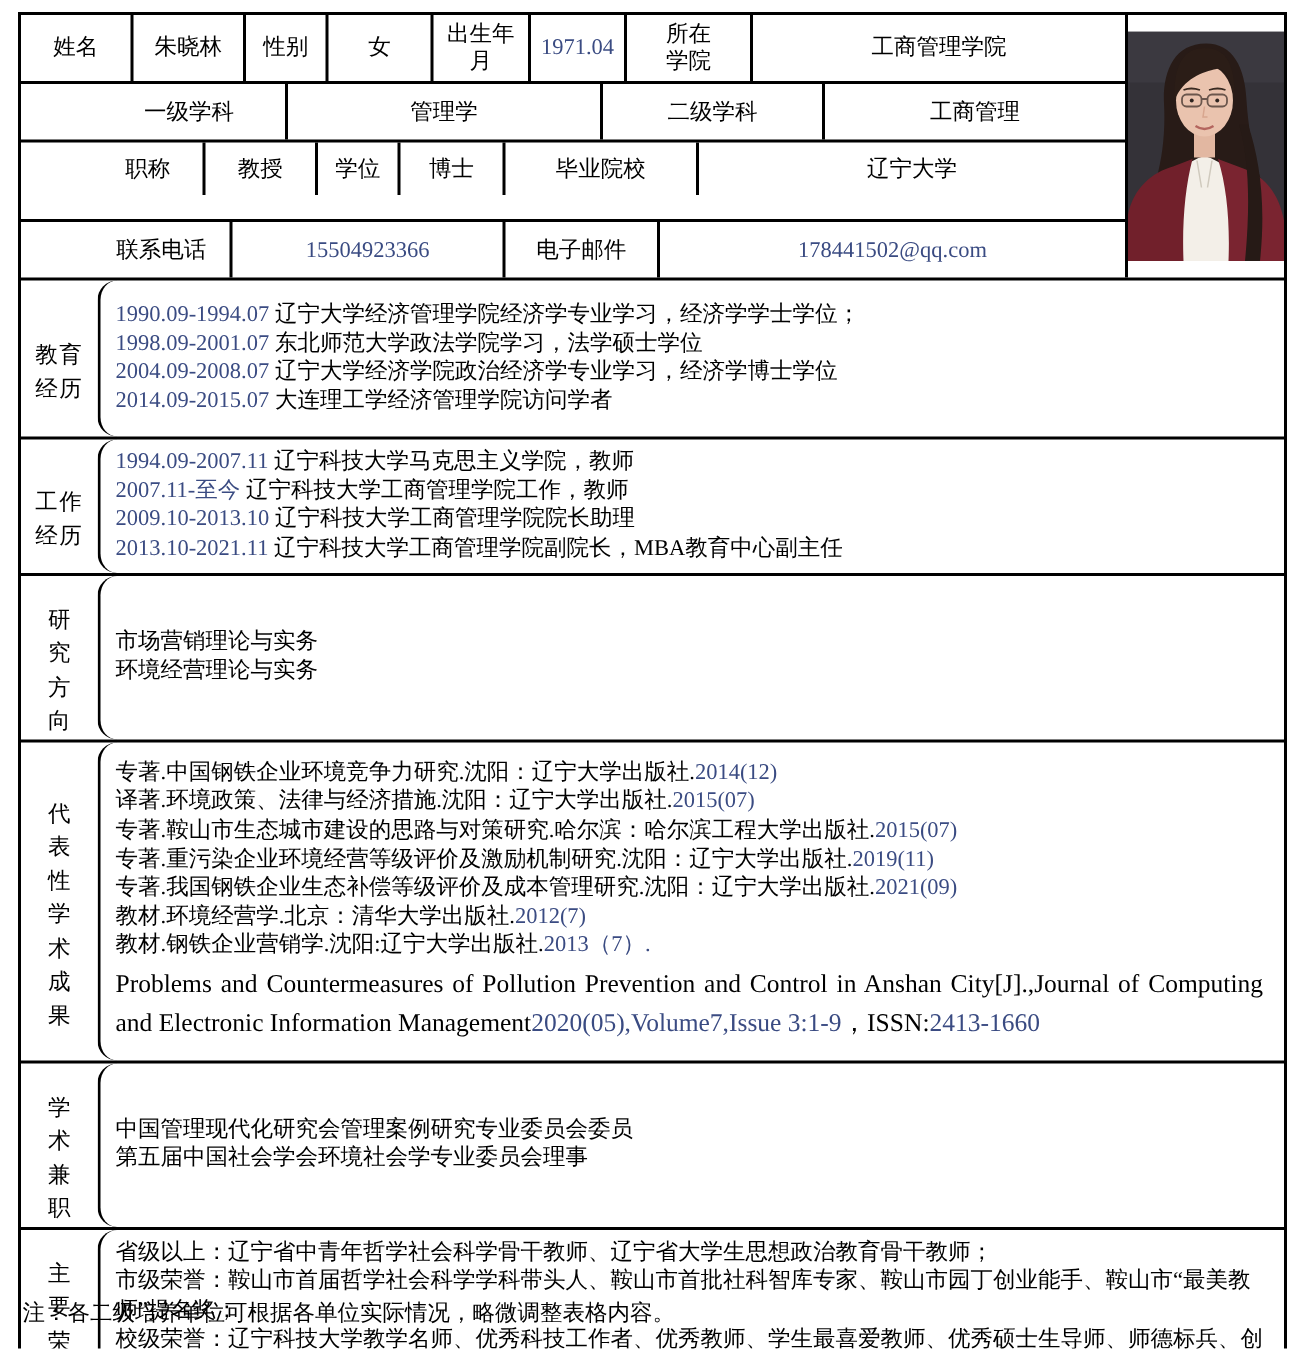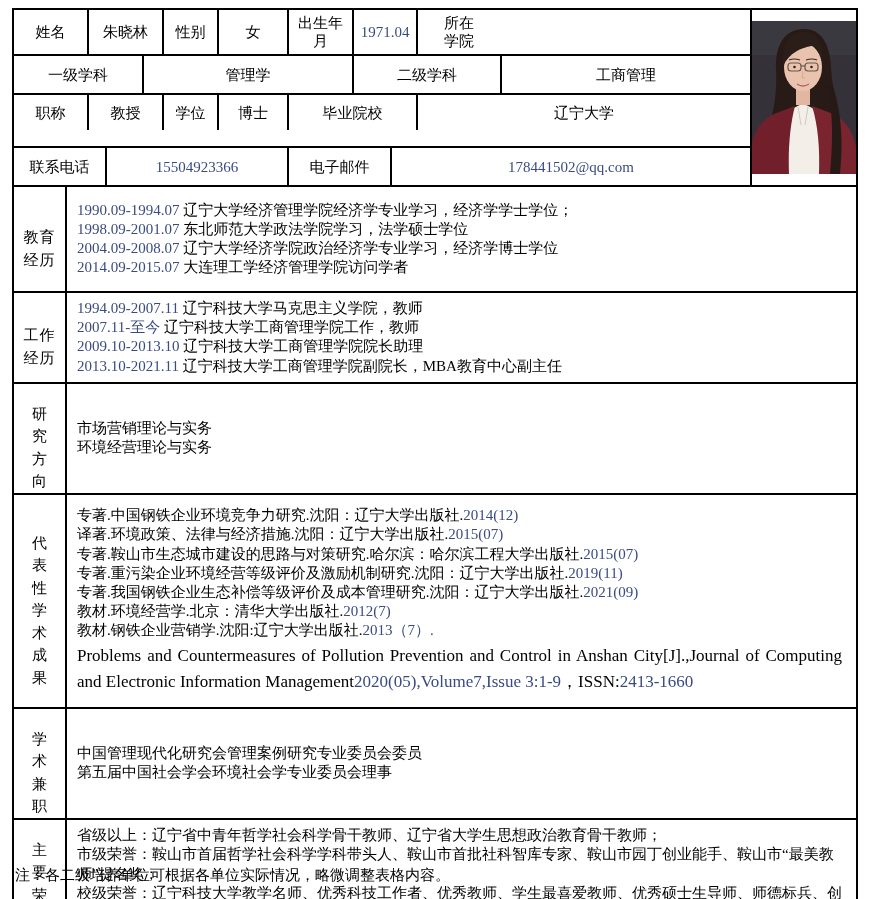--- a/index.html
+++ b/index.html
@@ -6,41 +6,41 @@
   :root { --num: #3a4b82; --border: #000; }
   body {
     width: 869px; height: 899px; position: relative;
     background: #fff; color: #000;
     font-family: "Liberation Serif", "DejaVu Serif", serif;
   }
   .form { position: absolute; left: 12px; top: 8px; width: 846px; border: 2px solid var(--border); background: #fff; }
   .top { display: flex; align-items: stretch; }
   .rows { width: 776px; }
   .row { display: flex; }
-  .row + .row { border-top: 2px solid var(--border); }
+  .row + .row { border-top: 2px solid var(--border); padding-left: 48px; }
   .r1 { height: 44px; } .r2 { height: 39px; } .r3 { height: 37px; } .r4 { height: 39px; margin-top: 16px; }
   .cell {
     display: flex; align-items: center; justify-content: center;
     text-align: center; font-size: 15px; line-height: 1.2;
     white-space: pre-line; padding: 1px 2px; overflow: hidden;
   }
   .cell + .cell { border-left: 2px solid var(--border); }
   .w73{width:73px}.w75{width:75px}.w55{width:55px}.w70{width:70px}.w65{width:65px}
   .w64{width:64px}.w84{width:84px}.w128{width:128px}.w210{width:210px}.w148{width:148px}
   .w129{width:129px}.w91{width:91px}.w182{width:182px}.w103{width:103px}
   .grow { flex: 1; }
   .photo-cell { flex: 1; border-left: 2px solid var(--border); display: flex; align-items: center; justify-content: center; }
   .section { display: flex; border-top: 2px solid var(--border); align-items: stretch; }
   .sec-label { width: 51px; display: flex; align-items: center; justify-content: center; font-size: 15px; }
   .vlab { display: block; width: 2.15em; word-break: break-all; line-height: 1.5; text-align: center; letter-spacing: 1px; margin-top: 19px; }
   .vlab1 { width: 1.12em; letter-spacing: 0; }
   .sec-content {
     flex: 1; border-left: 2px solid var(--border);
     padding: 6px 14px 6px 10px; font-size: 15px; line-height: 1.28;
-    display: flex; flex-direction: column; justify-content: center;
+    display: flex; flex-direction: column; justify-content: center; border-radius: 13px;
   }
   .sec-edu { min-height: 106px; } .sec-work { min-height: 90px; }
   .sec-research { min-height: 90px; } .sec-ach { min-height: 214px; }
   .sec-posts { min-height: 80px; } .sec-honors { min-height: 106px; }
   .num { color: var(--num); }
   .eng { text-align: justify; font-size: 17px; line-height: 1.55; margin-top: 2px; }
   .footer-note { position: absolute; left: 15px; top: 866px; font-size: 15px; }
 </style>
 </head>
 <body>
@@ -53,20 +53,21 @@
       <div class="row r1">
         <div class="cell w73">姓名</div>
         <div class="cell w75">朱晓林</div>
         <div class="cell w55">性别</div>
         <div class="cell w70">女</div>
         <div class="cell w65">出生年
 月</div>
         <div class="cell w64 num">1971.04</div>
         <div class="cell w84">所在
 学院</div>
+        <div class="cell grow">工商管理学院</div>
       </div>
 
       <div class="row r2">
         <div class="cell w128">一级学科</div>
         <div class="cell w210">管理学</div>
         <div class="cell w148">二级学科</div>
         <div class="cell grow">工商管理</div>
       </div>
 
       <div class="row r3">

